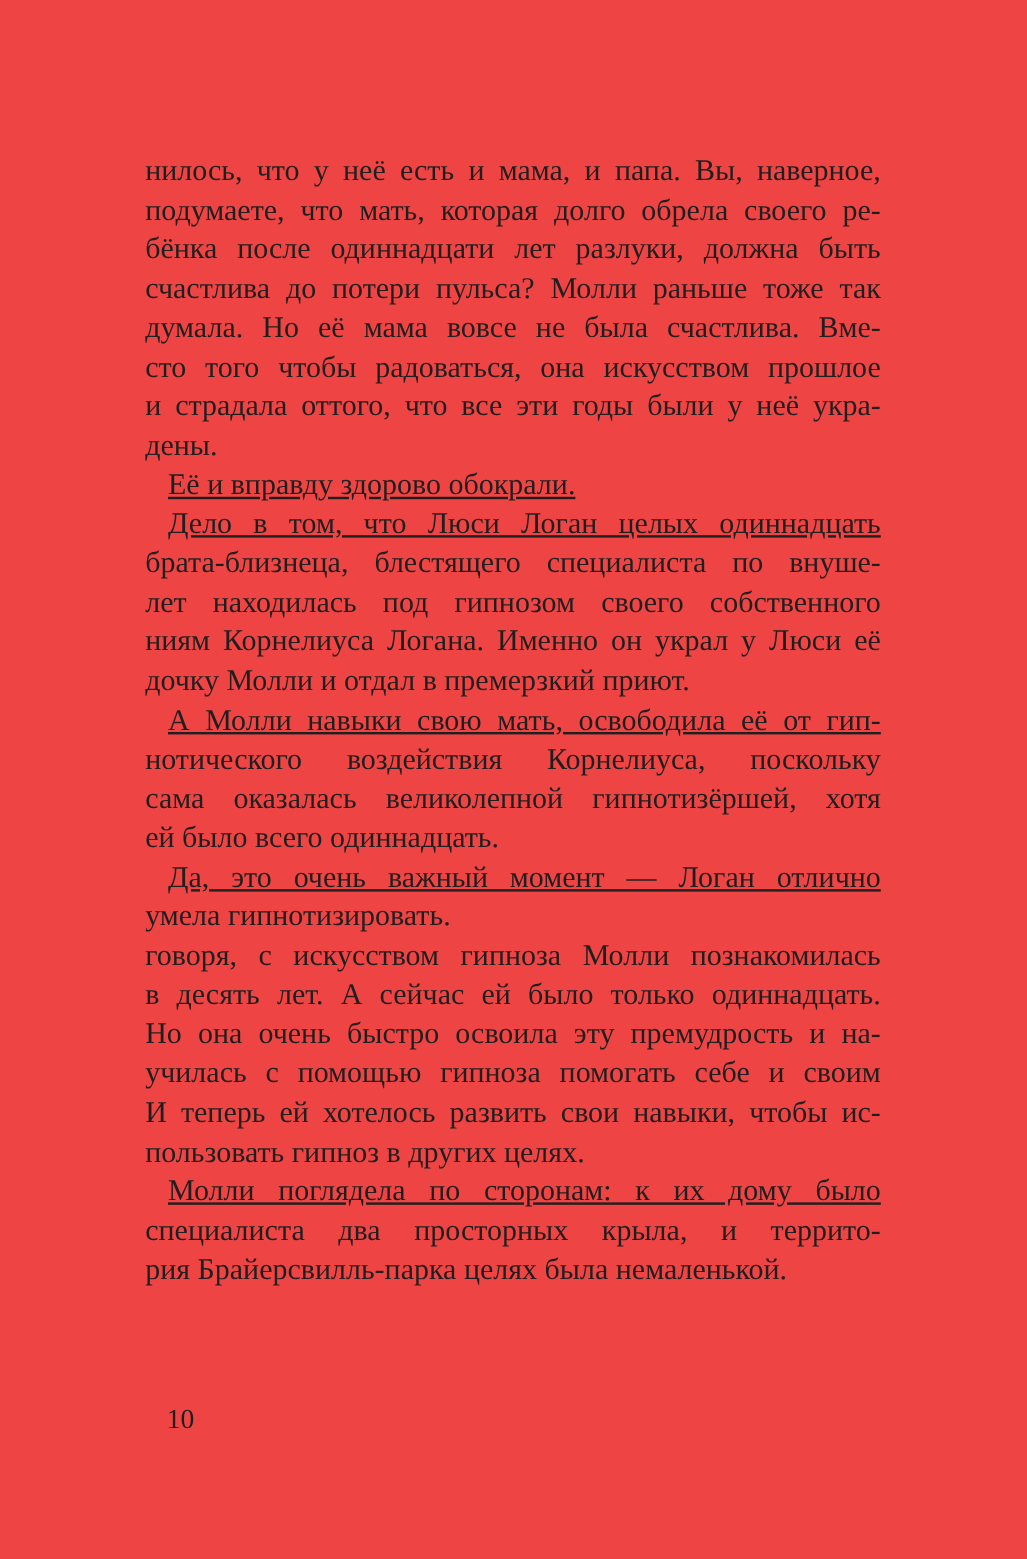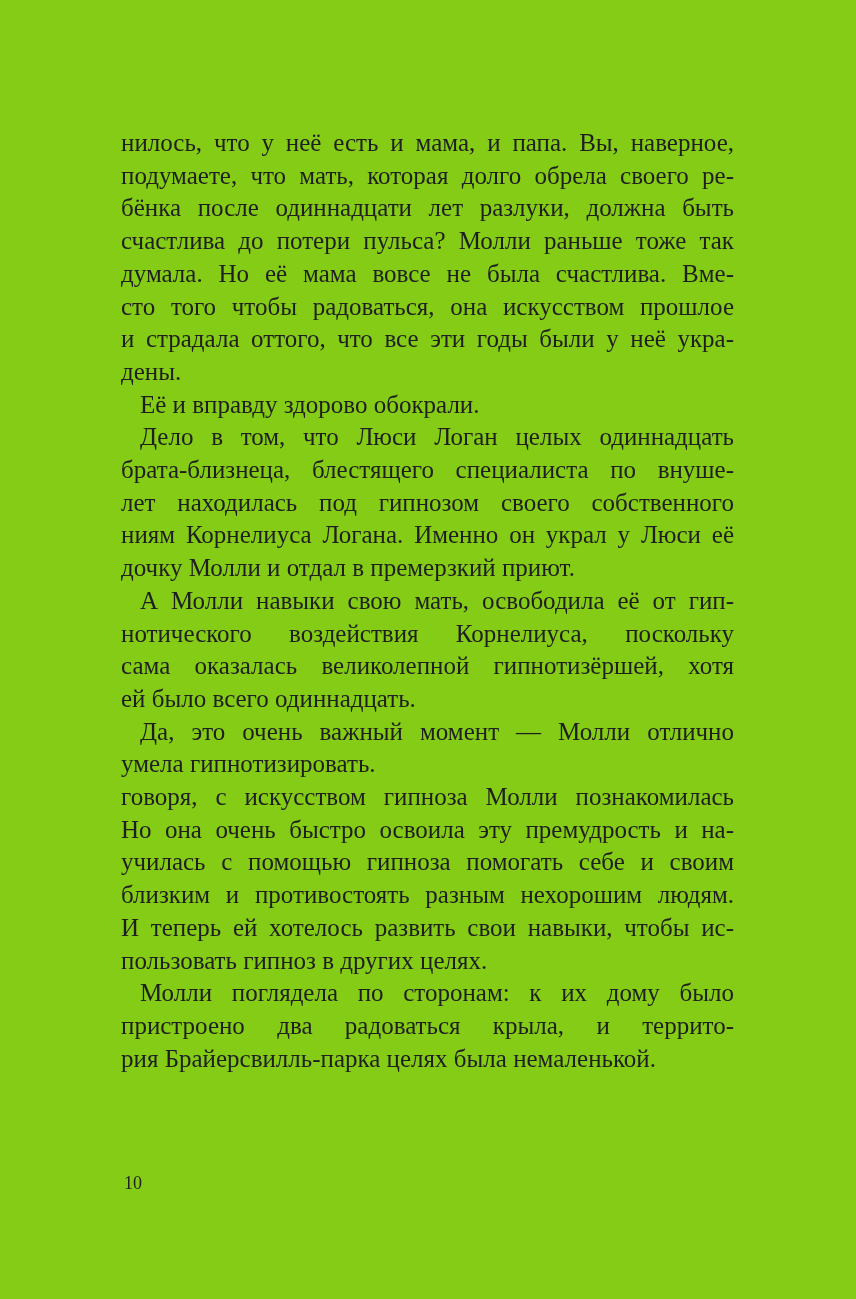--- a/index.html
+++ b/index.html
@@ -10,21 +10,21 @@
     width: 856px;
     height: 1299px;
     background: #ffffff;
     position: relative;
     overflow: hidden;
     font-family: "Liberation Serif", "DejaVu Serif", serif;
   }
   .page {
     position: absolute;
     inset: 0;
-    background: #84cc16;
+    background: #ef4444;
   }
   .text-block {
     position: absolute;
     left: 121px;
     top: 127px;
     width: 613px;
     font-size: 25px;
     line-height: 32.7px;
     color: #1f1f1f;
     letter-spacing: 0;
@@ -32,26 +32,27 @@
   .line {
     text-align: justify;
     text-align-last: justify;
     white-space: normal;
   }
   .line.last {
     text-align-last: left;
   }
   .line.indent {
     text-indent: 19px;
+    text-decoration: underline;
   }
   .page-number {
     position: absolute;
-    left: 124px;
+    left: 139px;
     top: 1169px;
-    font-size: 18px;
+    font-size: 23px;
     line-height: 28px;
     color: #1f1f1f;
   }
 </style>
 </head>
 <body>
 
 <div class="page">
   <div class="text-block" id="text-block">
       <div class="line">нилось, что у неё есть и мама, и папа. Вы, наверное,</div>
@@ -65,26 +66,26 @@
       <div class="line last indent">Её и вправду здорово обокрали.</div>
       <div class="line indent">Дело в том, что Люси Логан целых одиннадцать</div>
       <div class="line">брата-близнеца, блестящего специалиста по внуше-</div>
       <div class="line">лет находилась под гипнозом своего собственного</div>
       <div class="line">ниям Корнелиуса Логана. Именно он украл у Люси её</div>
       <div class="line last">дочку Молли и отдал в премерзкий приют.</div>
       <div class="line indent">А Молли навыки свою мать, освободила её от гип-</div>
       <div class="line">нотического воздействия Корнелиуса, поскольку</div>
       <div class="line">сама оказалась великолепной гипнотизёршей, хотя</div>
       <div class="line last">ей было всего одиннадцать.</div>
-      <div class="line indent">Да, это очень важный момент — Молли отлично</div>
+      <div class="line indent">Да, это очень важный момент — Логан отлично</div>
       <div class="line last">умела гипнотизировать.</div>
       <div class="line">говоря, с искусством гипноза Молли познакомилась</div>
+      <div class="line">в десять лет. А сейчас ей было только одиннадцать.</div>
       <div class="line">Но она очень быстро освоила эту премудрость и на-</div>
       <div class="line">училась с помощью гипноза помогать себе и своим</div>
-      <div class="line">близким и противостоять разным нехорошим людям.</div>
       <div class="line">И теперь ей хотелось развить свои навыки, чтобы ис-</div>
       <div class="line last">пользовать гипноз в других целях.</div>
       <div class="line indent">Молли поглядела по сторонам: к их дому было</div>
-      <div class="line">пристроено два радоваться крыла, и террито-</div>
+      <div class="line">специалиста два просторных крыла, и террито-</div>
       <div class="line last">рия Брайерсвилль-парка целях была немаленькой.</div>
     </div>
   <div class="page-number">10</div>
 </div>
 
 </body></html>

